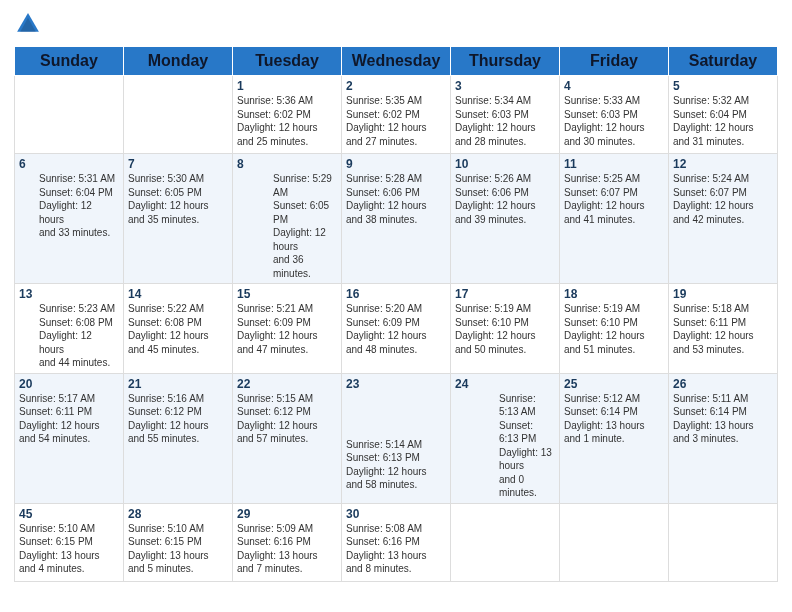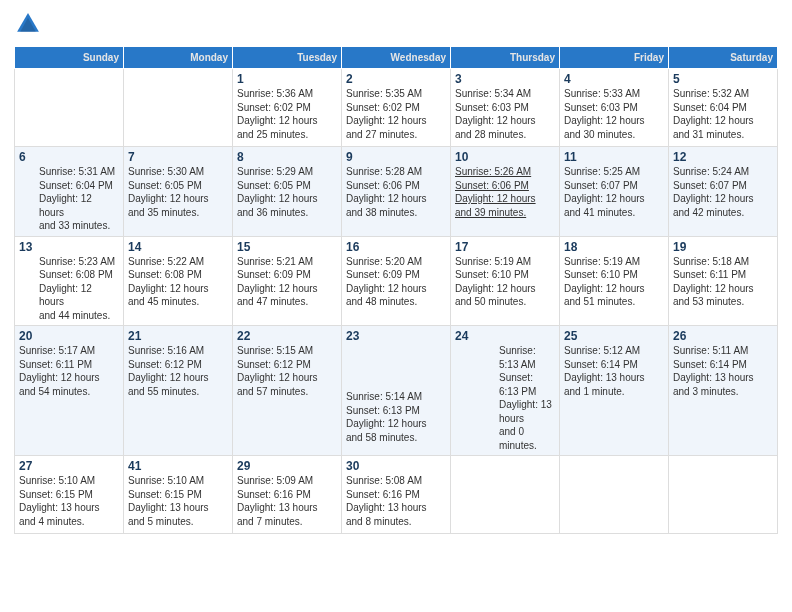--- a/index.html
+++ b/index.html
@@ -52,24 +52,24 @@
       font-size: 15px;
       color: #1a3a5c;
       font-weight: normal;
     }
     .calendar {
       width: 100%;
       border-collapse: collapse;
     }
     .calendar thead tr th {
       background-color: #2878c8;
-      color: #e5e5e5;
-      font-size: 10px;
+      color: #0f172a;
+      font-size: 16px;
       padding: 5px 4px;
-      text-align: right;
+      text-align: center;
       font-weight: bold;
       border: 1px solid #fff;
     }
     .calendar tbody tr td {
       border: 1px solid #ddd;
       vertical-align: top;
       padding: 3px 4px;
       font-size: 9.5px;
       color: #222;
       width: calc(100% / 7);
@@ -182,35 +182,35 @@
           </td>
           <td>
             <div class="day-num">7</div>
             <div class="day-detail" style="white-space: pre-line;">Sunrise: 5:30 AM
 Sunset: 6:05 PM
 Daylight: 12 hours
 and 35 minutes.</div>
           </td>
           <td>
             <div class="day-num">8</div>
-            <div class="day-detail" style="white-space: pre-line;">Sunrise: 5:29 AM
+            <div class="day-detail" style="white-space: pre-line; margin-left: 36px;">Sunrise: 5:29 AM
 Sunset: 6:05 PM
 Daylight: 12 hours
 and 36 minutes.</div>
           </td>
           <td>
             <div class="day-num">9</div>
             <div class="day-detail" style="white-space: pre-line;">Sunrise: 5:28 AM
 Sunset: 6:06 PM
 Daylight: 12 hours
 and 38 minutes.</div>
           </td>
           <td>
             <div class="day-num">10</div>
-            <div class="day-detail" style="white-space: pre-line; text-decoration: underline;">Sunrise: 5:26 AM
+            <div class="day-detail" style="white-space: pre-line;">Sunrise: 5:26 AM
 Sunset: 6:06 PM
 Daylight: 12 hours
 and 39 minutes.</div>
           </td>
           <td>
             <div class="day-num">11</div>
             <div class="day-detail" style="white-space: pre-line;">Sunrise: 5:25 AM
 Sunset: 6:07 PM
 Daylight: 12 hours
 and 41 minutes.</div>
@@ -320,28 +320,28 @@
           <td>
             <div class="day-num">26</div>
             <div class="day-detail" style="white-space: pre-line;">Sunrise: 5:11 AM
 Sunset: 6:14 PM
 Daylight: 13 hours
 and 3 minutes.</div>
           </td>
         </tr>
         <tr>
           <td>
-            <div class="day-num">27</div>
+            <div class="day-num">45</div>
             <div class="day-detail" style="white-space: pre-line;">Sunrise: 5:10 AM
 Sunset: 6:15 PM
 Daylight: 13 hours
 and 4 minutes.</div>
           </td>
           <td>
-            <div class="day-num">41</div>
+            <div class="day-num">28</div>
             <div class="day-detail" style="white-space: pre-line;">Sunrise: 5:10 AM
 Sunset: 6:15 PM
 Daylight: 13 hours
 and 5 minutes.</div>
           </td>
           <td>
             <div class="day-num">29</div>
             <div class="day-detail" style="white-space: pre-line;">Sunrise: 5:09 AM
 Sunset: 6:16 PM
 Daylight: 13 hours

